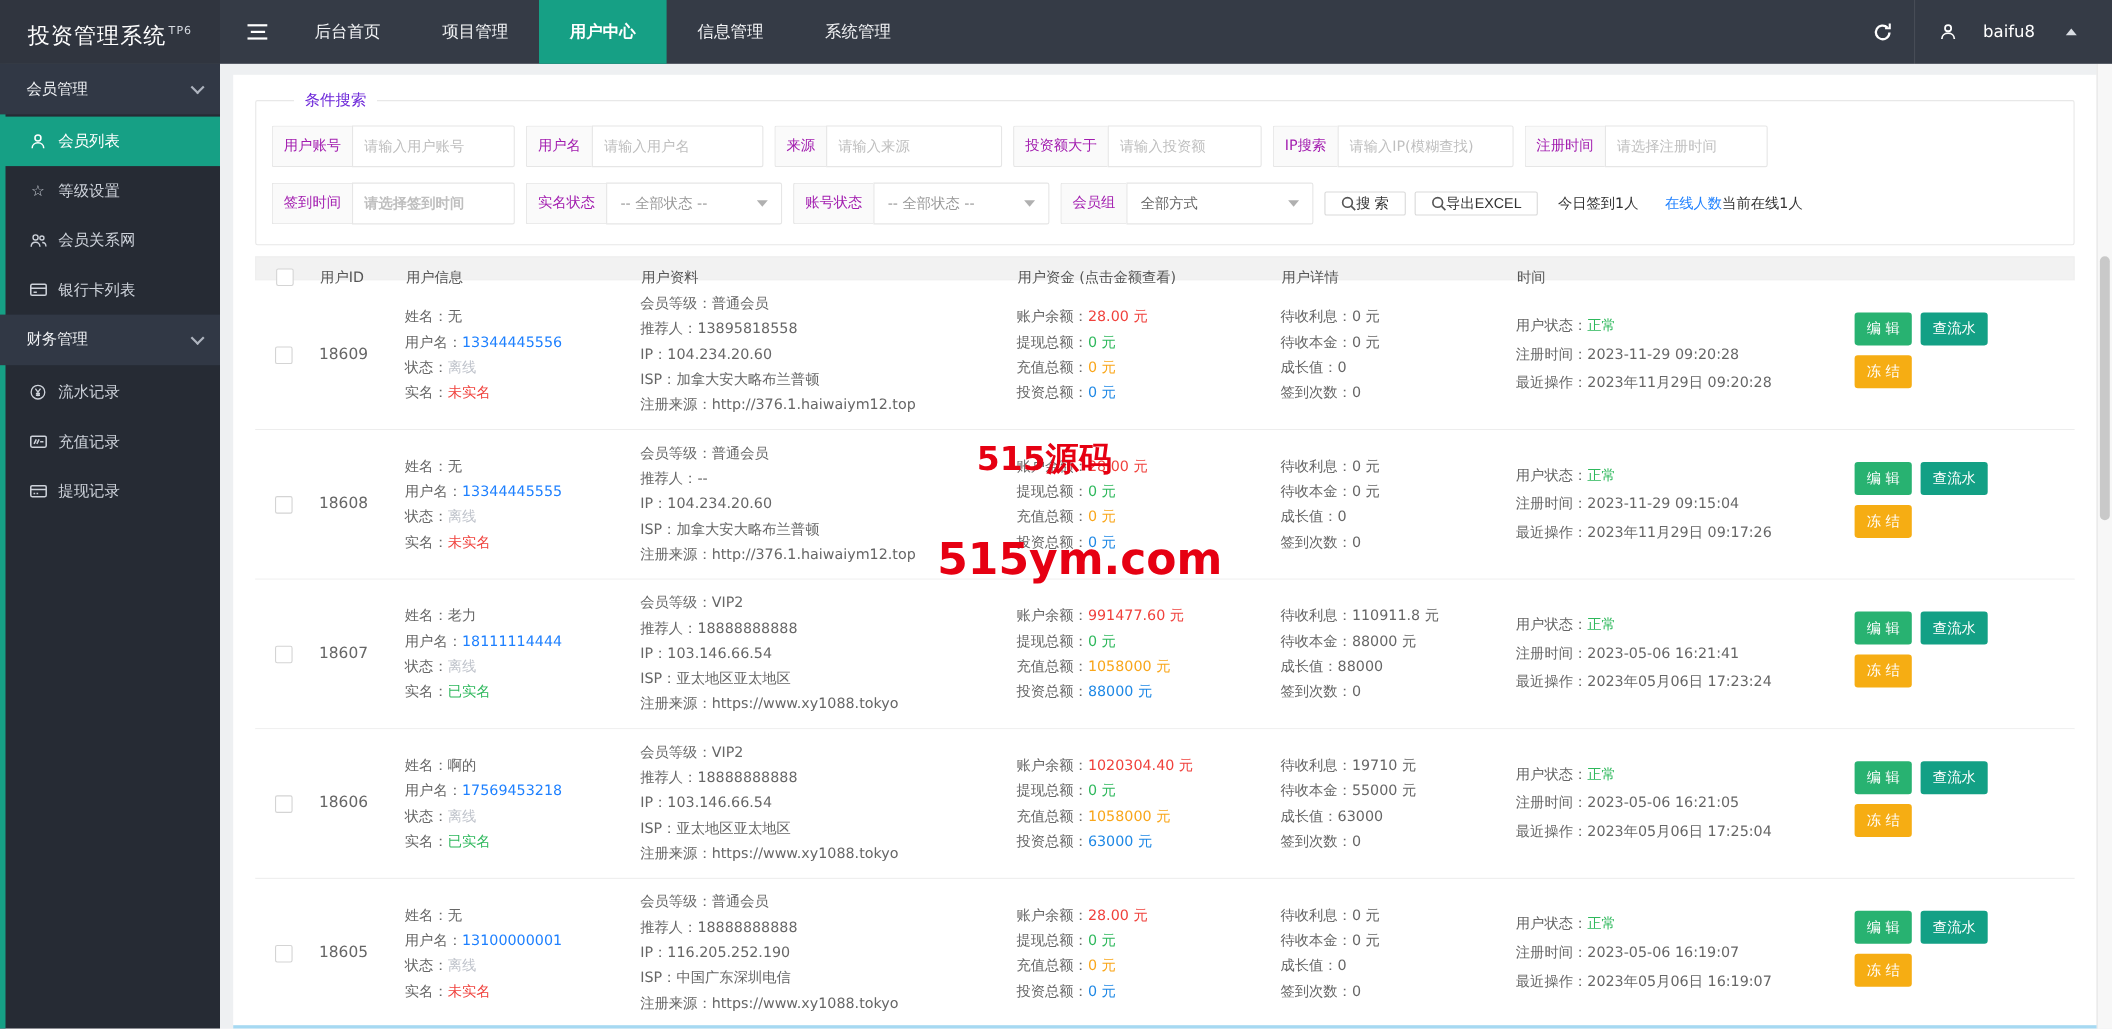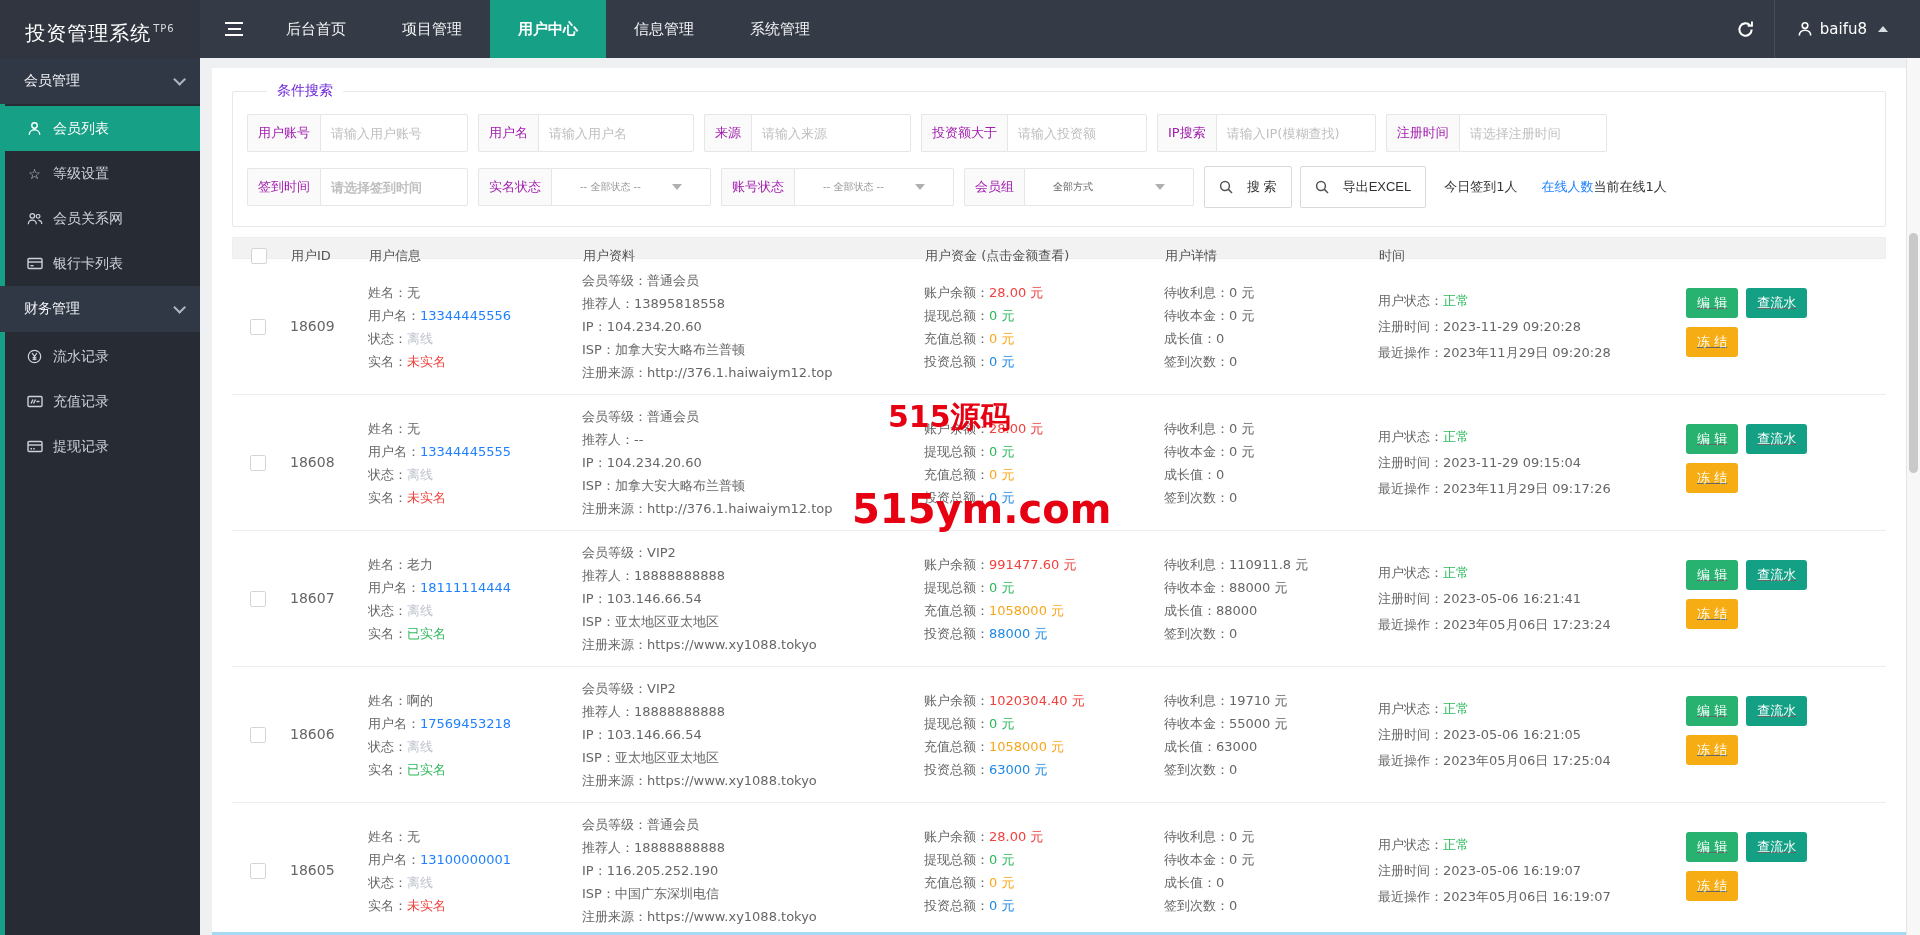--- a/index.html
+++ b/index.html
@@ -13,21 +13,21 @@
   .logo sup { font-size:10px; color:#d7dbe2; margin-left:2px; }
   .menu-toggle { position:absolute; left:214px; top:0; height:58px; width:40px; cursor:pointer;
     display:flex; flex-direction:column; justify-content:center; gap:4px; align-items:center; }
   .menu-toggle i { display:block; width:18px; height:2px; background:#fff; }
   .menu-toggle i:nth-child(2){ width:13px; }
   .topnav { position:absolute; left:258px; top:0; height:70px; display:flex; }
   .topnav .nav-item { height:58px; line-height:58px; padding:0 28px; color:#f2f3f5; font-size:15px; cursor:pointer; }
   .topnav .nav-item.active { background:#16a085; color:#fff;font-weight:bold; }
   .topbar-right { position:absolute; right:18px; top:0; height:58px; display:flex; align-items:center; }
   .refresh-btn { width:56px; height:58px; display:flex; align-items:center; justify-content:center; cursor:pointer; }
-  .user-block { height:58px; display:flex; align-items:center; gap:7px; padding:0 14px 0 22px;
+  .user-block { height:58px; display:flex; align-items:center; gap:24px; padding:0 14px 0 22px;
     border-left:1px solid rgba(255,255,255,.09); color:#fff; font-size:15px; cursor:pointer; }
   .caret-up { width:0; height:0; border-left:5px solid transparent; border-right:5px solid transparent;
     border-bottom:6px solid #d9dde3; margin-left:4px; }
 
   
   .sidebar { position:absolute; left:0; top:58px; width:200px; bottom:0; background:#262b34; z-index:20; }
   .sidebar::before { content:""; position:absolute; left:0; top:0; bottom:0; width:5px; background:#16a085; }
   .side-section-header { height:46px; display:flex; align-items:center; padding-left:24px; padding-right:18px;
     background:#313845; color:#f0f2f5; font-size:14px; cursor:pointer; position:relative; margin-bottom:2px; }
   .side-section-header .chev { margin-left:auto; width:9px; height:9px; border-right:2px solid #aeb4bf;
@@ -46,24 +46,24 @@
   fieldset.search-box { margin:14px 20px 0 20px; border:1px solid #e8e8e8; border-radius:2px; padding:14px 14px 4px 14px; }
   fieldset.search-box legend { margin-left:20px; padding:0 10px; font-size:14px; color:#6d28d9; }
   .filter-row { display:flex; align-items:center; flex-wrap:nowrap; margin-bottom:14px; }
   .fgroup { display:flex; height:38px; margin-right:10px; }
   .fgroup .flabel { background:#fafafa; border:1px solid #e6e6e6; border-right:none; border-radius:2px 0 0 2px;
     font-size:13px; color:#a21caf; padding:0 10px; line-height:36px; white-space:nowrap; }
   .fgroup input { border:1px solid #e6e6e6; border-radius:0 2px 2px 0; padding:0 10px; font-size:13px; color:#333;
     width:150px; outline:none; font-family:inherit; }
   .fgroup input::placeholder { color:#bfbfbf; }
   .fgroup .fselect { border:1px solid #e6e6e6; border-radius:0 2px 2px 0; width:160px; display:flex; align-items:center;
-    padding:0 28px; font-size:10px; color:#999; cursor:pointer; background:#fff; }
+    padding:0 12px; font-size:13px; color:#999; cursor:pointer; background:#fff; }
   .fselect .sel-caret { margin-left:auto; width:0; height:0; border-left:5px solid transparent; border-right:5px solid transparent;
     border-top:6px solid #b0b0b0; }
-  .btn-plain { height:42px; display:flex; align-items:center; gap:14px; background:#fff; border:1px solid #d9d9d9;
+  .btn-plain { height:22px; display:flex; align-items:center; gap:0; background:#fff; border:1px solid #d9d9d9;
     border-radius:2px; padding:0 14px; font-size:13px; color:#333; cursor:pointer; margin-right:8px; white-space:nowrap; }
   .stat-text { font-size:13px; color:#333; margin-left:10px; white-space:nowrap; }
   .stat-link { font-size:13px; color:#1e80ff; margin-left:24px; cursor:pointer; white-space:nowrap; }
   .stat-text2 { font-size:13px; color:#333; white-space:nowrap; }
 
   
   .utable { margin:10px 20px 0 20px; }
   .t-head, .t-row { display:grid; grid-template-columns:54px 78px 214px 342px 240px 214px 308px 1fr; }
   .t-head { background:#f2f2f2; border:1px solid #eeeeee; height:22px; align-items:center; }
   .t-head .th { font-size:13px; color:#555; padding-left:4px; }
@@ -74,21 +74,21 @@
   .chk { width:16px; height:16px; border:1px solid #d4d4d4; border-radius:2px; background:#fff; cursor:pointer; }
   .lbl { color:#666; }
   .v-link { color:#1e80ff; cursor:pointer; }
   .v-gray { color:#c0c4cc; }
   .v-red { color:#f0413c; }
   .v-green { color:#2eb85c; }
   .v-orange { color:#f9a61a; }
   .v-blue { color:#1e88e5; }
   .time-cell div { line-height:26px; }
   .act-cell { padding-right:10px; }
-  .act-line { display:flex; gap:8px; margin-bottom:9px;text-decoration:underline; }
+  .act-line { display:flex; gap:8px; margin-bottom:9px; }
   .btn-act { border:none; border-radius:3px; color:#fff; font-size:13px; height:30px; padding:0 11px;
     cursor:pointer; font-family:inherit; white-space:nowrap; }
   .btn-edit { background:#28b271; }
   .btn-flow { background:#13a085; }
   .btn-freeze { background:#f6ad13; }
 
   
   .wm { position:absolute; color:#e60012; font-weight:bold; z-index:15; pointer-events:none; }
   .wm1 { left:888px; top:397px; font-size:30px; }
   .wm2 { left:852px; top:486px; font-size:40px; }

